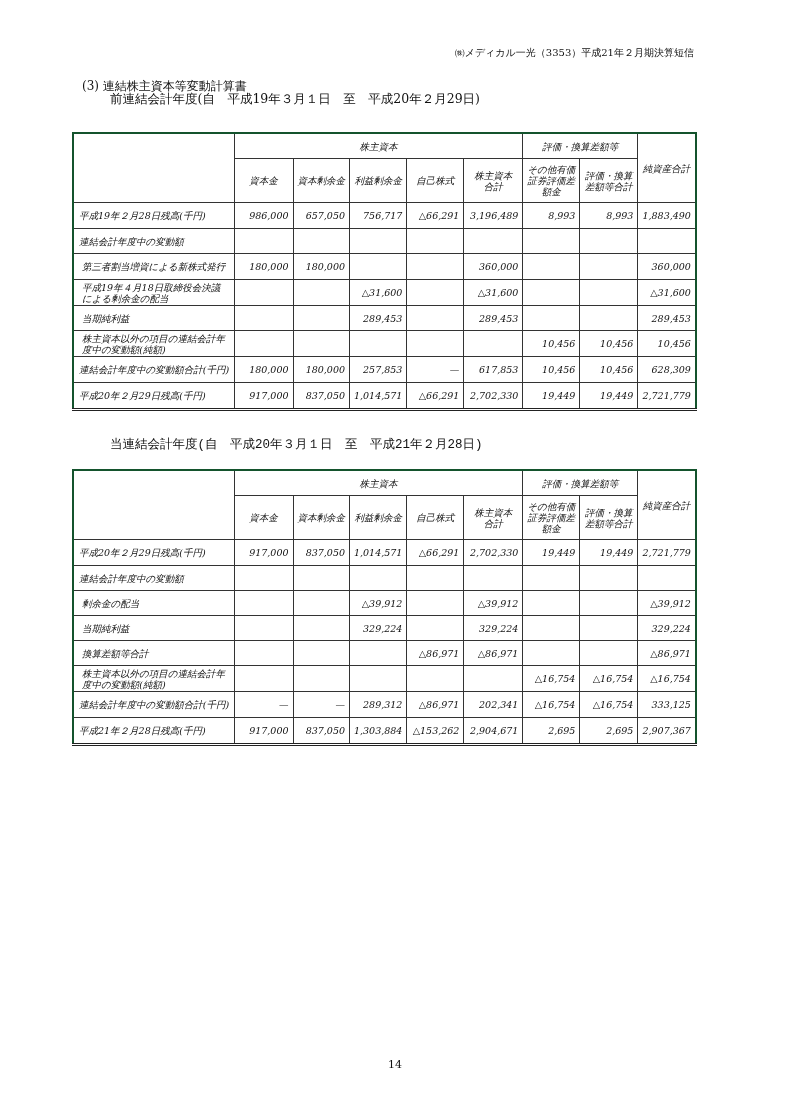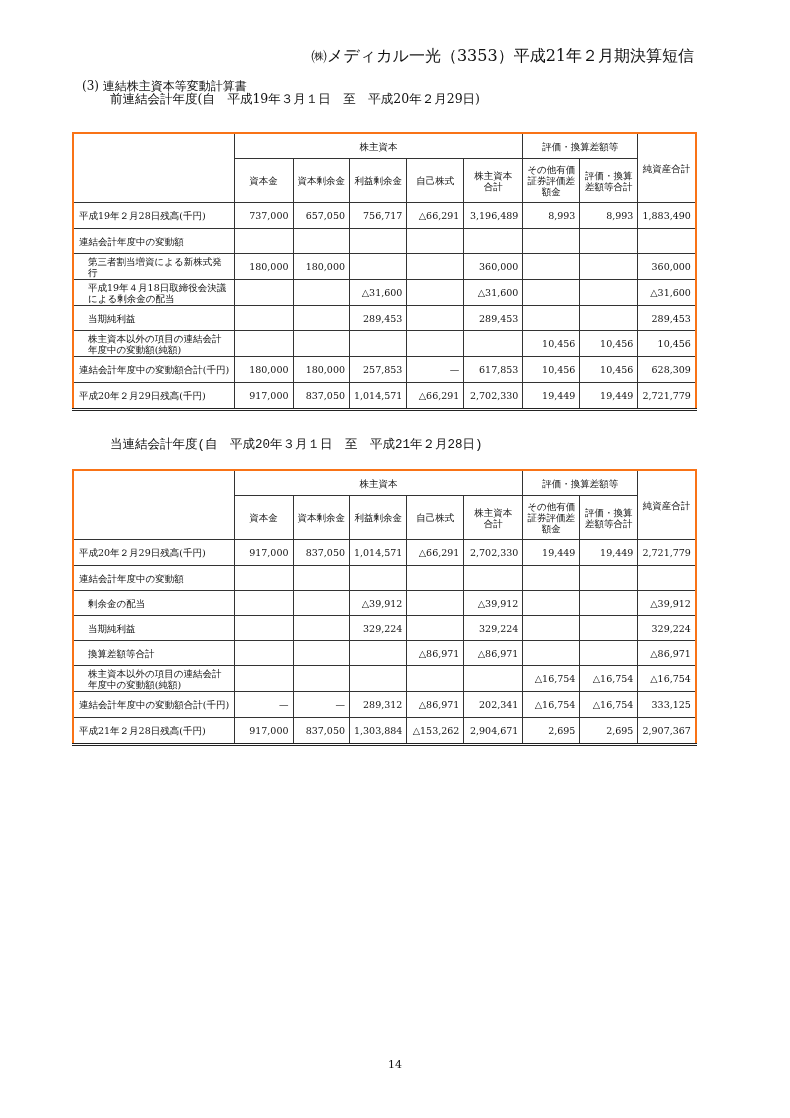--- a/index.html
+++ b/index.html
@@ -3,54 +3,55 @@
 <meta charset="utf-8">
 <style>
   html, body { margin: 0; padding: 0; background: #ffffff; }
   body {
     width: 790px; height: 1118px; position: relative; overflow: hidden;
     font-family: "DejaVu Serif", "Liberation Serif", serif;
     color: #111111;
   }
   .header-right {
     position: absolute; top: 46px; right: 96px;
-    font-size: 16px; letter-spacing: 0px; white-space: nowrap;
+    font-size: 10px; letter-spacing: 0px; white-space: nowrap;
   }
   .section-title {
     position: absolute; top: 78px; left: 82px;
     font-size: 12px; white-space: nowrap;
   }
   .period {
     position: absolute; left: 110px;
     font-size: 12.5px; white-space: nowrap;
   }
   .period.p1 { top: 91px; }
   .period.p2 { top: 436px; font-family: Liberation Mono, monospace; }
 
   table.ss {
     position: absolute; left: 72px;
     border-collapse: collapse;
     table-layout: fixed;
     font-size: 9.5px;
-    border: 2px solid #f97316;
+    border: 2px solid #14532d;
+    font-style: italic;
   }
   table.ss.t1 { top: 132px; }
   table.ss.t2 { top: 469px; }
   table.ss td, table.ss th {
     border: 1px solid #333;
     padding: 0 4px;
     font-weight: normal;
     overflow: hidden;
     white-space: nowrap;
     line-height: 11px;
   }
   table.ss th { text-align: center; vertical-align: middle; }
   table.ss td.num { text-align: right; vertical-align: middle; }
   table.ss td.label { text-align: left; vertical-align: middle; padding-left: 5px; }
-  table.ss td.label.indent { padding-left: 14px; }
+  table.ss td.label.indent { padding-left: 8px; }
   table.ss td.label.wrap { white-space: normal; }
   table.ss tr.h1 th { height: 24px; }
   table.ss tr.h2 th { height: 43px; }
   table.ss tr.r th, table.ss tr.r td { height: 24px; }
   table.ss tr.r2 td { height: 25px; }
   table.ss tr.final td { border-bottom: 3px double #222; }
   .hdr-wrap { white-space: normal !important; line-height: 11px; }
   .page-number {
     position: absolute; top: 1058px; left: 0; width: 790px; text-align: center;
     font-size: 11px;
@@ -89,21 +90,21 @@
       <th>利益剰余金</th>
       <th>自己株式</th>
       <th class="hdr-wrap" style="padding:0 10px">株主資本合計</th>
       <th class="hdr-wrap" style="padding:0 3px">その他有価証券評価差額金</th>
       <th class="hdr-wrap" style="padding:0 3px">評価・換算差額等合計</th>
     </tr>
   </thead>
   <tbody>
   <tr class="r r2">
         <td class="label wrap">平成19年２月28日残高(千円)</td>
-        <td class="num">737,000</td>
+        <td class="num">986,000</td>
         <td class="num">657,050</td>
         <td class="num">756,717</td>
         <td class="num">△66,291</td>
         <td class="num">3,196,489</td>
         <td class="num">8,993</td>
         <td class="num">8,993</td>
         <td class="num">1,883,490</td>
       </tr>
       <tr class="r">
         <td class="label wrap">連結会計年度中の変動額</td>

